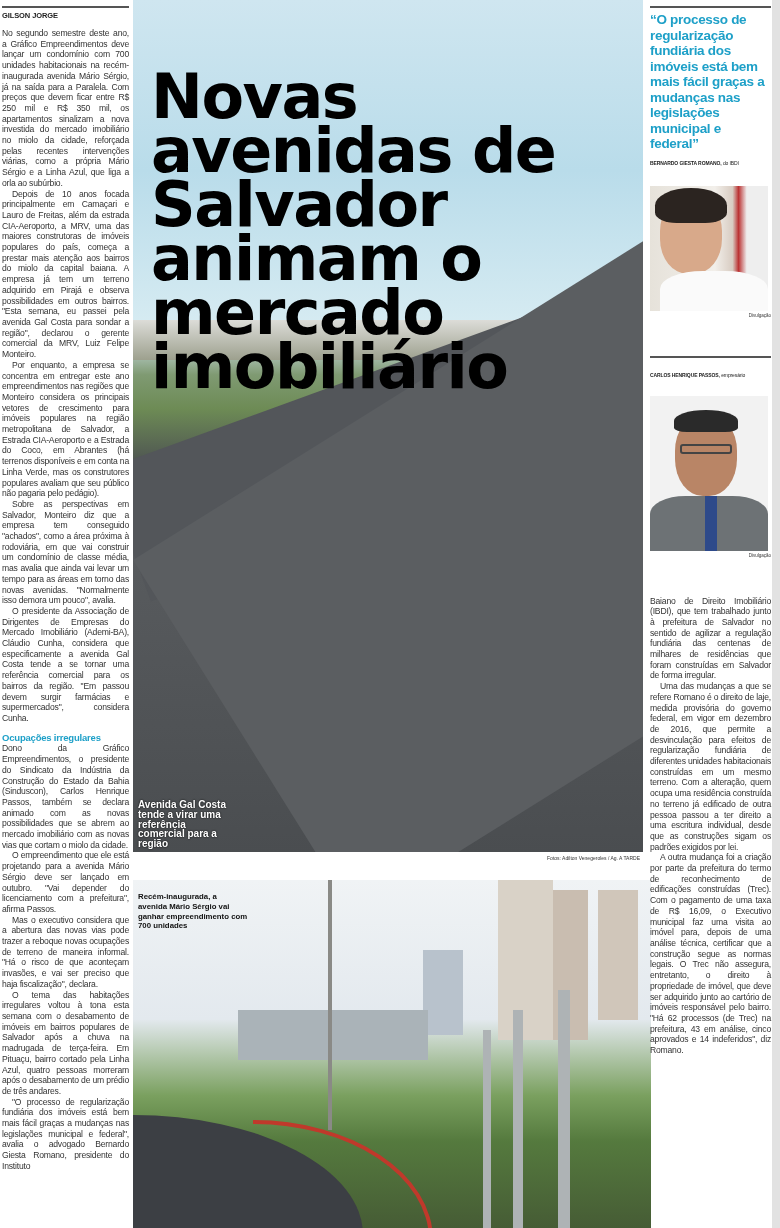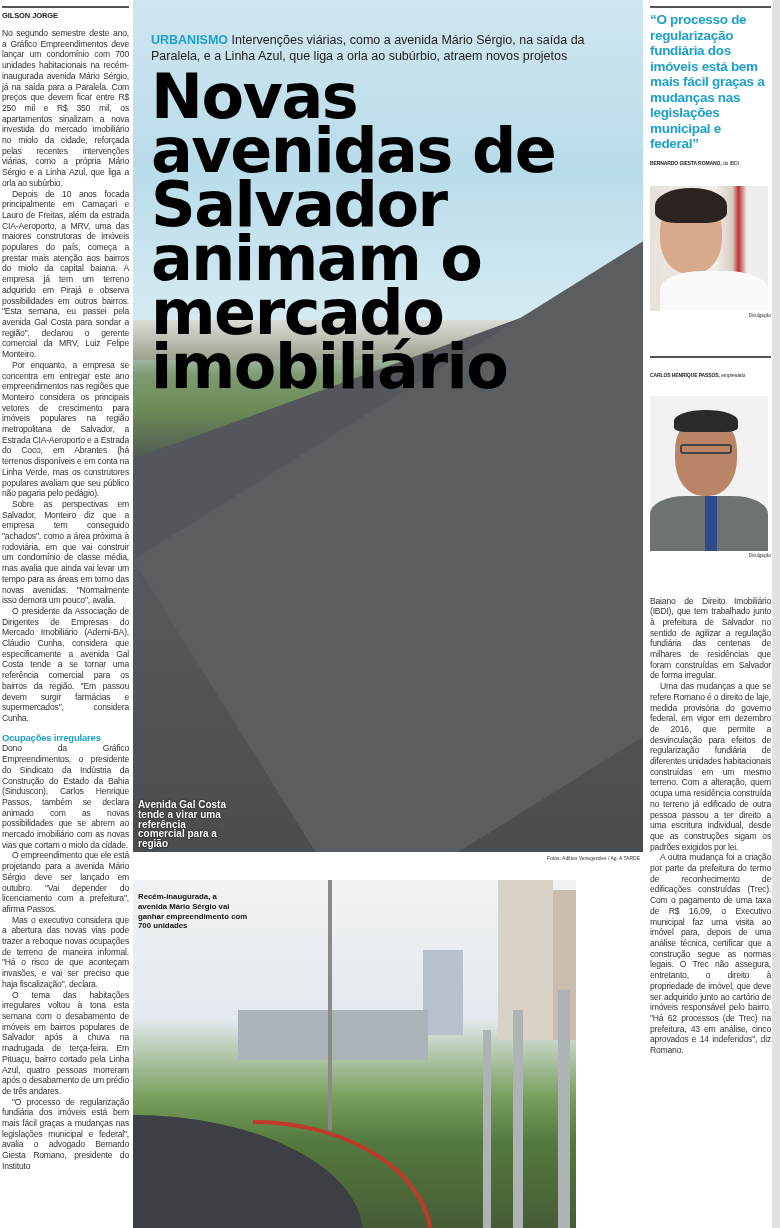--- a/index.html
+++ b/index.html
@@ -15,21 +15,21 @@
  background:linear-gradient(180deg,#cfe6f0 0%,#b9dcea 20%,#d6ebf2 38%,#c6d9dd 40%,#7f9a72 44%,#6d8b55 48%,#4b4f52 55%,#585b5e 65%,#4a4d50 100%)}
 .road1{position:absolute;left:-30px;top:470px;width:700px;height:140px;background:#53565a;transform:rotate(-20deg);transform-origin:left top}
 .road2{position:absolute;left:0;top:560px;width:760px;height:420px;background:#5b5e61;transform:rotate(-32deg);transform-origin:left top}
 .grass{position:absolute;left:0;top:520px;width:700px;height:90px;background:#6d8a45;transform:rotate(-25deg);transform-origin:left top;opacity:.9}
 .kicker{position:absolute;left:18px;top:32px;width:480px;font-size:12.5px;line-height:16px;color:#222}
 .kicker .tag{color:#1ea0c8;font-weight:bold}
 .headline{position:absolute;left:18px;top:70px;width:490px;font-size:62px;line-height:54px;font-weight:bold;color:#000;letter-spacing:-1.5px;font-family:"DejaVu Sans",sans-serif}
 .city{position:absolute;left:0;top:320px;width:510px;height:40px;background:linear-gradient(180deg,#dcdcd8,#9da08e)}
 .caption-on-photo{position:absolute;left:5px;top:800px;font-size:10px;line-height:9.8px;font-weight:bold;color:#fff;width:90px;text-shadow:0 0 2px #000}
 .credit{position:absolute;left:133px;top:853px;width:507px;text-align:right;font-size:5px;color:#333;padding-top:2px}
-.photo2{position:absolute;left:133px;top:880px;width:443px;height:348px;overflow:hidden;background:linear-gradient(180deg,#f0f3f5 0%,#e3e9ee 40%,#7aa05f 62%,#557a3e 75%,#465c35 100%)}
+.photo2{position:absolute;left:133px;top:880px;width:518px;height:348px;overflow:hidden;background:linear-gradient(180deg,#f0f3f5 0%,#e3e9ee 40%,#7aa05f 62%,#557a3e 75%,#465c35 100%)}
 .bldg{position:absolute;background:#c9c2b8}
 .road3{position:absolute;left:0;top:235px;width:230px;height:120px;background:#3c3f44;border-radius:0 100% 0 0}
 .red-line{position:absolute;left:120px;top:240px;width:180px;height:120px;border-top:4px solid #c0392b;border-right:4px solid #c0392b;border-radius:0 100% 0 0}
 .fence{position:absolute;background:#aeb3b5}
 .photo2-caption{position:absolute;left:5px;top:12px;width:110px;font-size:7.8px;line-height:9.8px;font-weight:bold;color:#111}
 .col-right{position:absolute;left:641px;top:0;width:133px;height:1104px;padding:0 3px 0 9px}
 .col-right .rule{margin-top:6px}
 .quote{color:#1ea0c8;font-weight:bold;font-size:13.5px;line-height:15.5px;letter-spacing:-0.3px;margin-top:4px}
 .attrib{font-size:5px;font-weight:bold;color:#222;margin-top:8px;letter-spacing:-0.1px}
 .attrib span{font-weight:normal}
@@ -59,23 +59,20 @@
     <p>O tema das habitações irregulares voltou à tona esta semana com o desabamento de imóveis em bairros populares de Salvador após a chuva na madrugada de terça-feira. Em Pituaçu, bairro cortado pela Linha Azul, quatro pessoas morreram após o desabamento de um prédio de três andares.</p>
     <p>"O processo de regularização fundiária dos imóveis está bem mais fácil graças a mudanças nas legislações municipal e federal", avalia o advogado Bernardo Giesta Romano, presidente do Instituto</p>
   </div>
 </div>
 
 <div class="main-photo">
   <div class="city"></div>
   <div class="grass"></div>
   <div class="road1"></div>
   <div class="road2"></div>
-  <div class="kicker">
-    <span class="tag">URBANISMO</span><span> Intervenções viárias, como a avenida Mário Sérgio, na saída da Paralela, e a Linha Azul, que liga a orla ao subúrbio, atraem novos projetos</span>
-  </div>
   <h1 class="headline">Novas avenidas de Salvador animam o mercado imobiliário</h1>
   <div class="caption-on-photo">Avenida Gal Costa tende a virar uma referência comercial para a região</div>
 </div>
 <div class="credit">Fotos: Adilton Venegeroles / Ag. A TARDE</div>
 
 <div class="photo2">
   <div class="bldg" style="left:365px;top:0;width:55px;height:160px;background:#d9d2c7"></div>
   <div class="bldg" style="left:420px;top:10px;width:35px;height:150px;background:#c9bdb0"></div>
   <div class="bldg" style="left:465px;top:10px;width:40px;height:130px;background:#d0c6ba"></div>
   <div class="bldg" style="left:290px;top:70px;width:40px;height:85px;background:#b8c2cc"></div>

